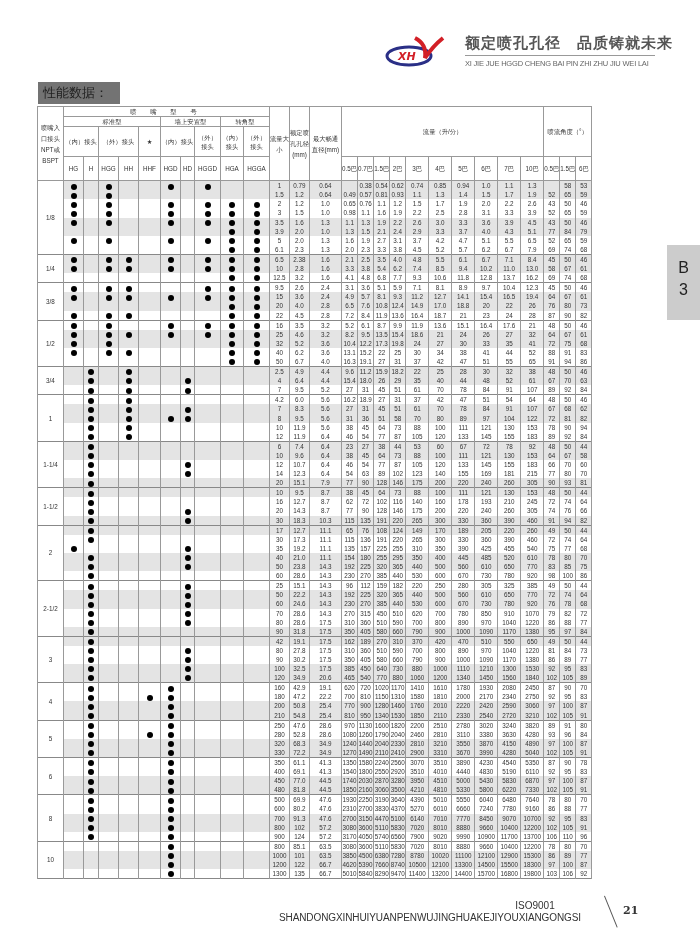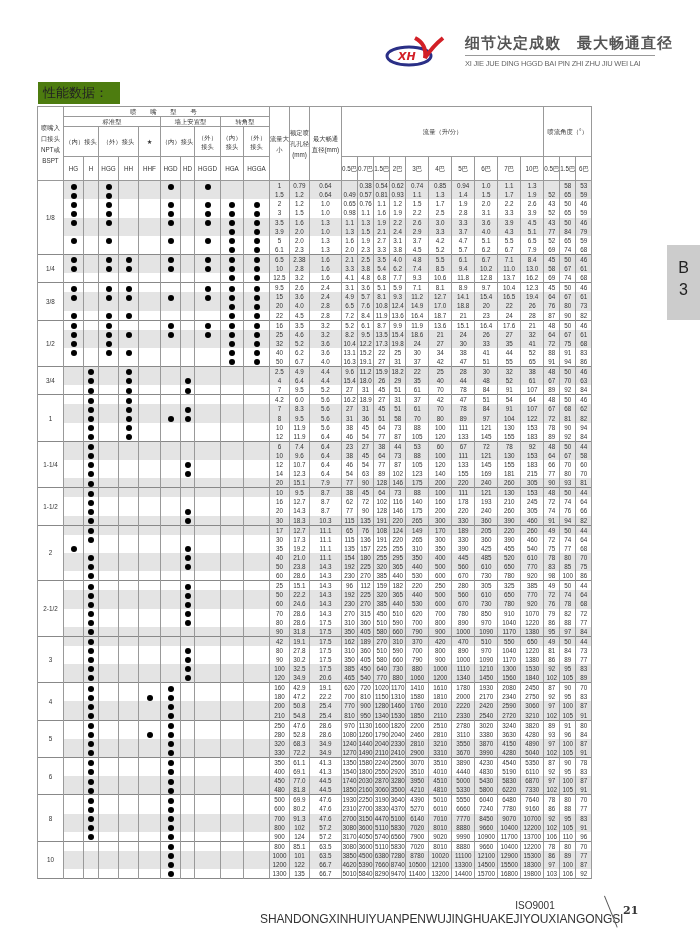--- a/index.html
+++ b/index.html
@@ -2,45 +2,45 @@
 <html><head>
 <meta charset="utf-8">
 <style>
   html, body { margin:0; padding:0; background:#fff; }
   body { width:700px; height:950px; position:relative; overflow:hidden; font-family:"Liberation Sans","DejaVu Sans",sans-serif; color:#222; }
   .header { position:absolute; left:385px; top:28px; width:310px; height:50px; }
   .logo { position:absolute; left:0; top:6px; width:60px; height:36px; }
   .slogan-cn { position:absolute; left:80px; top:6px; font-size:15px; font-weight:bold; color:#555; letter-spacing:1px; white-space:nowrap; }
   .slogan-line { position:absolute; left:80px; top:27px; width:190px; border-top:1px solid #999; }
   .slogan-en { position:absolute; left:80px; top:31px; font-size:7.5px; color:#666; white-space:nowrap; letter-spacing:-0.2px; }
-  .section-title { position:absolute; left:38px; top:82px; background:#4d7c0f; padding:2px 12px 2px 5px; font-size:13px; color:#222; }
+  .section-title { position:absolute; left:38px; top:82px; background:#737373; padding:2px 12px 2px 5px; font-size:13px; color:#222; }
   .side-tab { position:absolute; left:667px; top:245px; width:33px; height:75px; background:#cccccc; text-align:center; font-size:16px; color:#222; line-height:22px; padding-top:12px; box-sizing:border-box; }
   table.perf { position:absolute; left:37px; top:106px; border-collapse:collapse; font-size:6.3px; color:#333; }
   table.perf td, table.perf th { border-left:1px solid #999; border-right:1px solid #999; padding:0; text-align:center; white-space:nowrap; font-weight:normal; line-height:9.1px; height:9.1px; }
   table.perf th { border:1px solid #999; line-height:9px; }
   table.perf tr.g td.d { background:#e4e4e4; }
   table.perf tbody.grp { border-top:1px solid #888; border-bottom:1px solid #888; }
   .dot { display:inline-block; width:6px; height:6px; border-radius:50%; background:#000; vertical-align:middle; }
   .footer-iso { position:absolute; left:470px; top:900px; width:130px; text-align:center; font-size:10px; color:#333; }
-  .footer-en { position:absolute; left:260px; top:912px; width:340px; text-align:right; font-size:12px; color:#333; letter-spacing:-0.1px; }
+  .footer-en { position:absolute; left:260px; top:912px; width:340px; text-align:center; font-size:10px; color:#333; letter-spacing:-0.1px; }
   .footer-slash { position:absolute; left:604px; top:896px; width:1px; height:34px; background:#555; transform:rotate(-22deg); transform-origin:top left; }
   .footer-page { position:absolute; left:623px; top:904px; font-family:"DejaVu Serif",serif; font-weight:bold; font-size:11px; color:#333; }
 </style>
 </head>
 <body>
 
 <div class="header">
   <svg class="logo" viewBox="0 0 60 36">
     <ellipse cx="24" cy="22" rx="22" ry="9" fill="none" stroke="#2a2f86" stroke-width="3"></ellipse>
     <path d="M30 4 Q42 10 40 24 Q48 12 58 4" fill="none" stroke="#d21f26" stroke-width="4"></path>
     <text x="13" y="26" font-family="DejaVu Sans, sans-serif" font-size="11" font-style="italic" font-weight="bold" fill="#d21f26">XH</text>
   </svg>
-  <div class="slogan-cn">细节决定成败　最大畅通直径</div>
+  <div class="slogan-cn">额定喷孔孔径　品质铸就未来</div>
   <div class="slogan-line"></div>
-  <div class="slogan-en">XI JIE JUE DING HGGD BAI   PIN ZHI ZHU JIU WEI LAI</div>
+  <div class="slogan-en">XI JIE JUE HGGD CHENG BAI   PIN ZHI ZHU JIU WEI LAI</div>
 </div>
 
 <div class="section-title">性能数据：</div>
 
 <div class="side-tab">
   <div>B</div>
   <div>3</div>
 </div>
 
 <table class="perf" id="perf">

